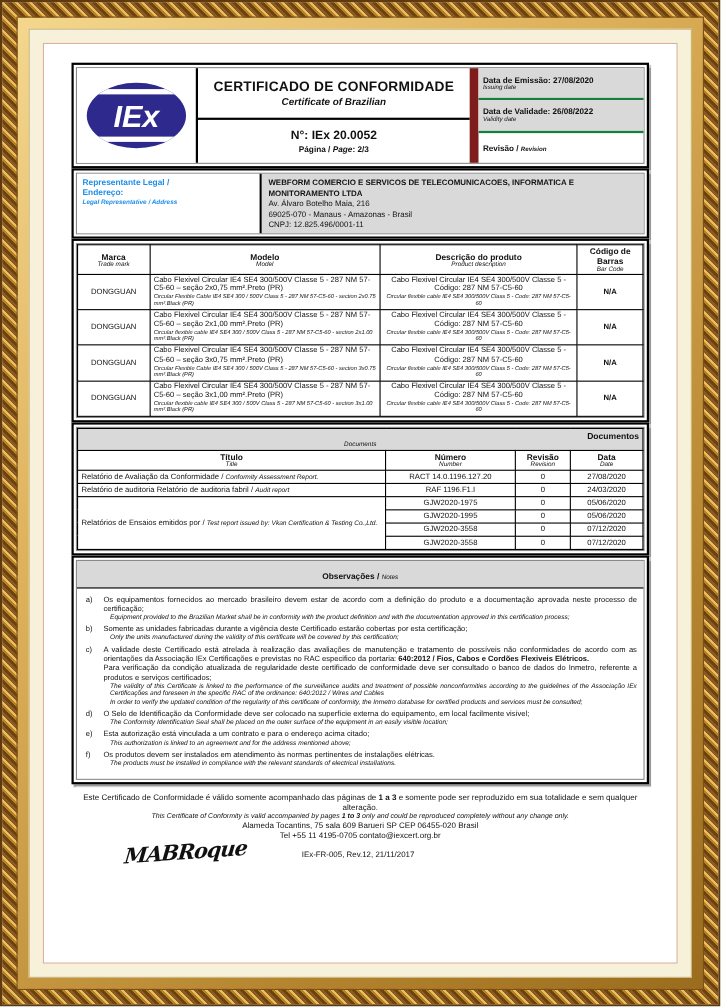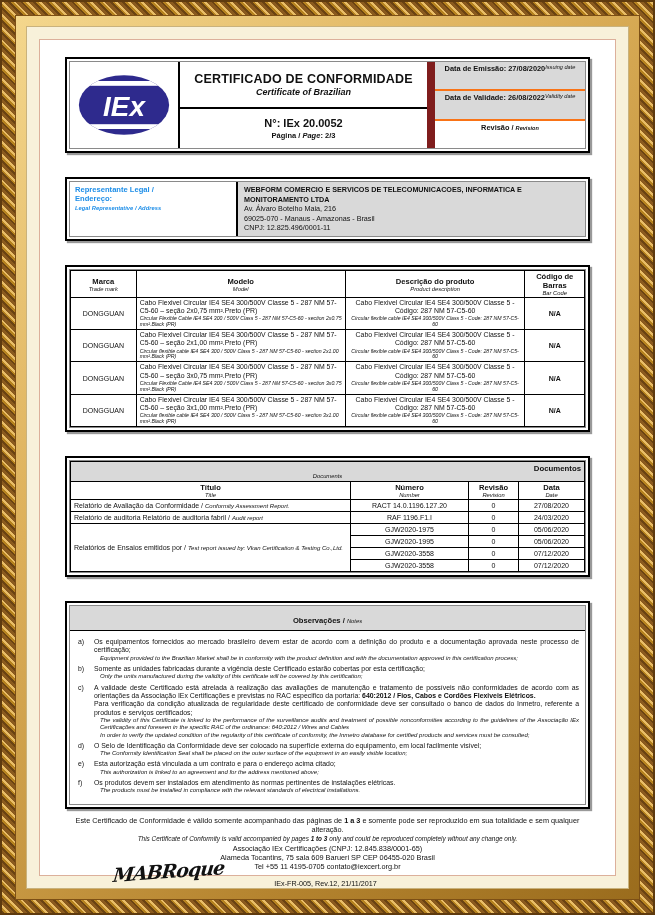--- a/index.html
+++ b/index.html
@@ -46,21 +46,21 @@
   .header-grid{ display:flex; height:88px; }
   .logo-cell{ width:110px; display:flex; align-items:center; justify-content:center; border-right:2px solid #000; background:#fff; }
   .title-cell{ flex:1; display:flex; flex-direction:column; border-right:8px solid #7f1d1d; }
   .title-top{ flex:1.2; display:flex; flex-direction:column; align-items:center; justify-content:center; border-bottom:2px solid #000; padding:2px; }
   .title-bottom{ flex:1; display:flex; flex-direction:column; align-items:center; justify-content:center; padding:2px; }
   .t-main{ font-size:12.5px; font-weight:bold; letter-spacing:.2px; }
   .t-sub{ font-size:9px; font-weight:bold; font-style:italic; margin-top:1px; }
   .t-num{ font-size:11px; font-weight:bold; }
   .t-page{ font-size:7.5px; font-weight:bold; margin-top:2px; }
   .dates-cell{ width:150px; display:flex; flex-direction:column; }
-  .date-row{ flex:1; border-bottom:2px solid #f97316; padding:2px 4px; display:flex; justify-content:center; }
+  .date-row{ flex:1; border-bottom:2px solid #15803d; padding:2px 4px; display:flex; flex-direction:column; justify-content:center; }
   .date-row:last-child{ border-bottom:none; }
   .d-main{ font-size:7.4px; font-weight:bold; }
   .d-sub{ font-size:5.6px; font-style:italic; }
   .rev-split{ flex-direction:row; padding:0; }
   .rev-num{ width:52px; border-right:2px solid #000; display:flex; align-items:center; padding-left:4px; font-size:7.4px; font-weight:bold; }
   .rev-date{ flex:1; padding:2px 4px; display:flex; flex-direction:column; justify-content:center; }
 
   
   .rep-grid{ display:flex; min-height:56px; }
   .rep-label{ width:168px; border-right:2px solid #000; padding:3px 5px; background:#fff; }
@@ -108,21 +108,21 @@
   .f-valid-en{ font-size:6.4px; font-style:italic; }
   .f-org{ font-size:7.3px; margin-top:2px; }
   .f-line{ font-size:7.3px; }
   .f-ref{ font-size:7.2px; margin-top:8px; padding-right:4px; }
   .signature{
     position:absolute; left:48px; top:44px;
     font-family:"DejaVu Serif", serif; font-style:italic; font-weight:bold;
     font-size:19px; transform:rotate(-4deg) skewX(-10deg); letter-spacing:-1px;
   }
 
-  .mt8{ margin-top:24px; }
+  .mt8{ margin-top:0; }
 </style>
 </head>
 <body>
 
 <div class="frame-outer">
  <div class="frame-mid">
   <div class="frame-cream">
    <div class="page">
 
     <div class="box">
@@ -375,21 +375,20 @@
               <div class="n-en">The products must be installed in compliance with the relevant standards of electrical installations.</div>
             </div>
           </div>
         </div>
       </div>
     </div>
 
     <div class="footer">
       <div class="f-valid-pt"><span>Este Certificado de Conformidade é válido somente acompanhado das páginas de </span><b>1 a 3</b><span> e somente pode ser reproduzido em sua totalidade e sem qualquer alteração.</span></div>
       <div class="f-valid-en"><span>This Certificate of Conformity is valid accompanied by pages </span><b>1 to 3</b><span> only and could be reproduced completely without any change only.</span></div>
-      <div class="f-org">Associação IEx Certificações (CNPJ: 12.845.838/0001-65)</div>
       <div class="f-line">Alameda Tocantins, 75 sala 609 Barueri SP CEP 06455-020 Brasil</div>
       <div class="f-line">Tel +55 11 4195-0705 contato@iexcert.org.br</div>
       <div class="signature">MABRoque</div>
       <div class="f-ref">IEx-FR-005, Rev.12, 21/11/2017</div>
     </div>
 
    </div>
   </div>
  </div>
 </div>

